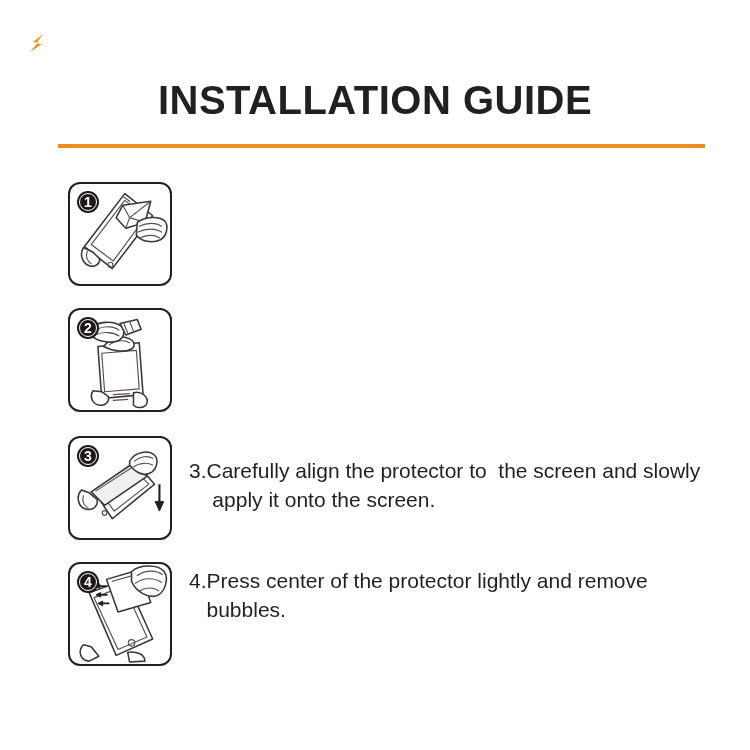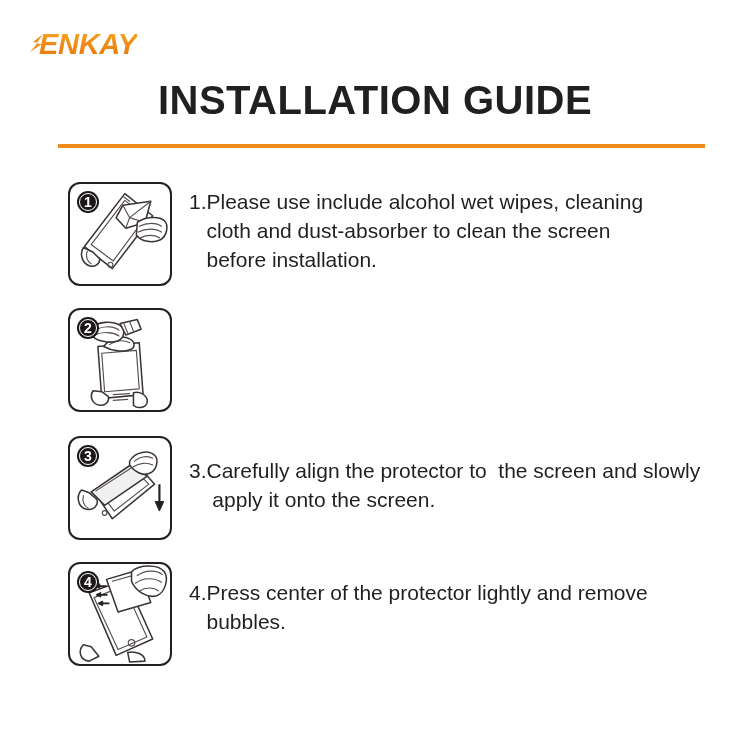--- a/index.html
+++ b/index.html
@@ -147,38 +147,37 @@
   .step-1 { margin-top: 4px; }
   .step-1 .step-text { margin-top: 5px; }
 
   .step-2 { margin-top: 22px; }
   .step-2 .step-text { margin-top: 33px; }
 
   .step-3 { margin-top: 24px; }
   .step-3 .step-text { margin-top: 20px; }
 
   .step-4 { margin-top: 22px; }
-  .step-4 .step-text { margin-top: 16px; padding-right: 6px; }
+  .step-4 .step-text { margin-top: 4px; padding-right: 6px; }
 
   .ln { stroke: #3a3537; fill: none; stroke-width: 1.6; stroke-linejoin: round; stroke-linecap: round; }
   .ln-thin { stroke: #58504f; fill: none; stroke-width: 1.2; stroke-linejoin: round; stroke-linecap: round; }
   .fill-w { fill: #ffffff; }
   .fill-g { fill: #f1f0f0; }
   .arrow { stroke: #231f20; fill: #231f20; }
 </style>
 </head>
 <body>
 
 <div id="page">
 
   <div class="brand">
     <svg class="brand-swoosh" viewBox="0 0 14 24">
       <path d="M13 1 L3 9 L8 9.5 L0 19 L12 11 L6.5 10.5 Z" fill="#f0911c"></path>
     </svg>
-    <span class="brand-text">ENKAY</span>
   </div>
 
   <div class="title">INSTALLATION GUIDE</div>
   <div class="divider"></div>
 
   <div class="steps">
 
     <div class="step step-1">
       <div class="step-icon">
         <svg viewBox="0 0 104 104">
@@ -201,23 +200,20 @@
           <path class="ln-thin" d="M73 56 C80 53 88 53 93 56"></path>
 
           <path class="ln fill-w" d="M14 66 C10 72 12 82 20 85 C26 87 31 83 31 78 L24 71 Z"></path>
           <path class="ln-thin" d="M18 70 C16 75 18 81 22 83"></path>
         </svg>
         <div class="badge">
           <span class="badge-ring"></span>
           <span>1</span>
         </div>
       </div>
-      <div class="step-text">1.Please use include alcohol wet wipes, cleaning
-   cloth and dust-absorber to clean the screen
-   before installation.</div>
     </div>
 
     <div class="step step-2">
       <div class="step-icon">
         <svg viewBox="0 0 104 104">
 
           <path class="ln fill-w" d="M29 38 L72 34 L76 88 L33 92 Z"></path>
           <path class="ln-thin" d="M33 45 L69 42 L72 82 L36 85 Z"></path>
           <path class="ln-thin" d="M45 88 L62 87"></path>
 

